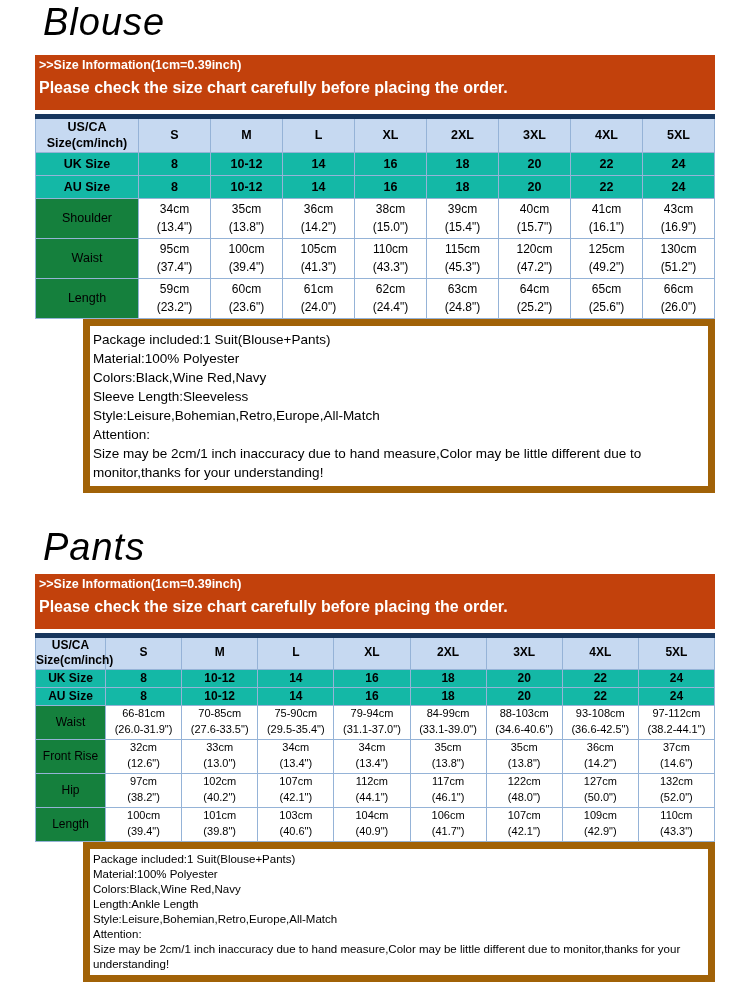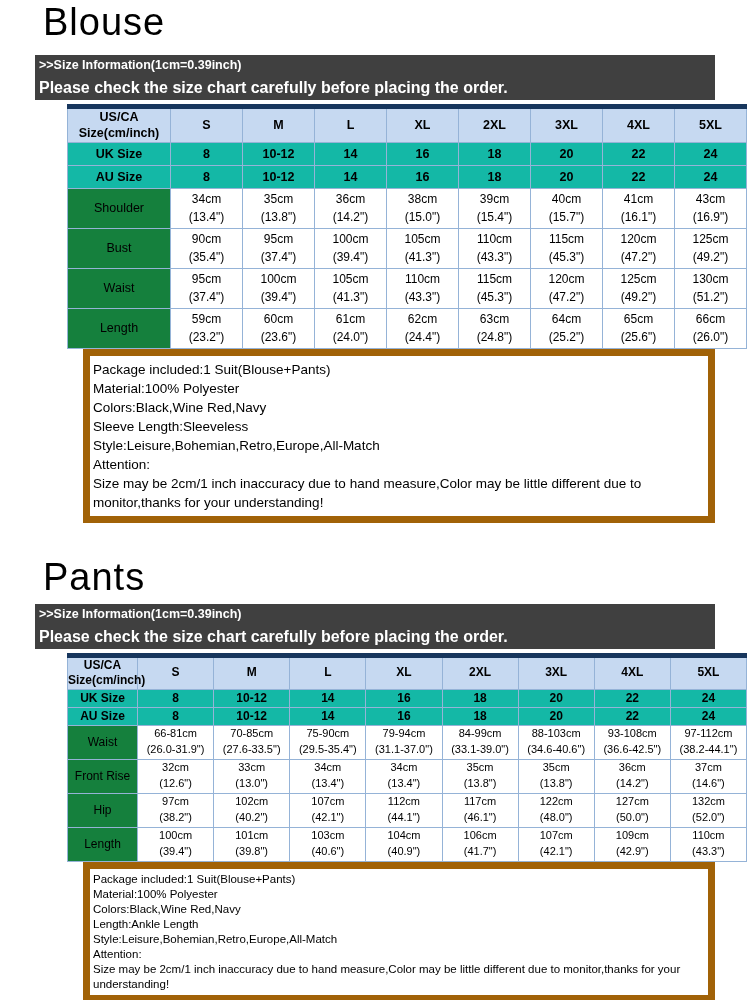--- a/index.html
+++ b/index.html
@@ -3,32 +3,32 @@
 <meta charset="utf-8">
 <style>
   html,body{margin:0;padding:0;background:#fff;}
   body{
     width:750px;height:1000px;overflow:hidden;
     font-family:"Liberation Sans",sans-serif;color:#000;
   }
   .page{padding:2px 35px 0 35px;box-sizing:border-box;}
 
   h1.sec-title{
-    font-weight:normal;font-size:38px;line-height:1.1;
+    font-style:italic;font-weight:normal;font-size:38px;line-height:1.1;
     margin:0 0 11px 8px;letter-spacing:1px;
   }
   h1.sec-title.pants{margin-top:34px;margin-bottom:5px;}
 
-  .info-bar{background:#404040;color:#fff;padding:3px 6px 3px 4px;}
+  .info-bar{background:#c2410c;color:#fff;padding:3px 6px 13px 4px;}
   .bar-line1{font-size:12.5px;font-weight:bold;margin-bottom:7px;}
   .bar-line2{font-size:16px;font-weight:bold;}
 
   table.size-table{
     width:100%;border-collapse:collapse;table-layout:fixed;margin-top:4px;
-    border:1px solid #95B3D7;border-top:5px solid #17365D;margin-left:32px;
+    border:1px solid #95B3D7;border-top:5px solid #17365D;
   }
   table.size-table th,table.size-table td{
     border:1px solid #95B3D7;text-align:center;vertical-align:middle;
     padding:0;white-space:pre-line;
   }
   tr.hdr th{background:#C6D9F1;font-weight:bold;line-height:1.3;}
   tr.size th,tr.size td{background:#14b8a6;font-weight:bold;}
   tr.measure th{background:#15803d;font-weight:normal;}
   tr.measure td{background:#fff;line-height:1.5;}
 
@@ -122,39 +122,20 @@
             <td>39cm
 (15.4")</td>
             <td>40cm
 (15.7")</td>
             <td>41cm
 (16.1")</td>
             <td>43cm
 (16.9")</td>
           </tr>
           <tr class="measure">
-            <th>Bust</th>
-            <td>90cm
-(35.4")</td>
-            <td>95cm
-(37.4")</td>
-            <td>100cm
-(39.4")</td>
-            <td>105cm
-(41.3")</td>
-            <td>110cm
-(43.3")</td>
-            <td>115cm
-(45.3")</td>
-            <td>120cm
-(47.2")</td>
-            <td>125cm
-(49.2")</td>
-          </tr>
-          <tr class="measure">
             <th>Waist</th>
             <td>95cm
 (37.4")</td>
             <td>100cm
 (39.4")</td>
             <td>105cm
 (41.3")</td>
             <td>110cm
 (43.3")</td>
             <td>115cm

